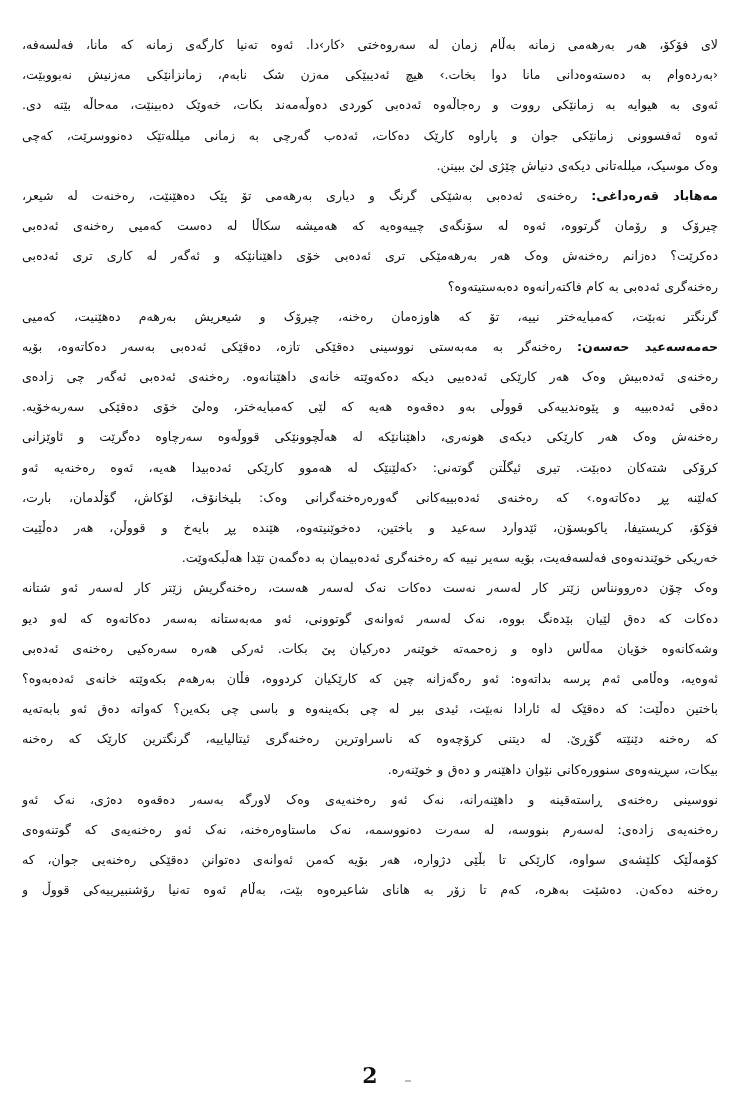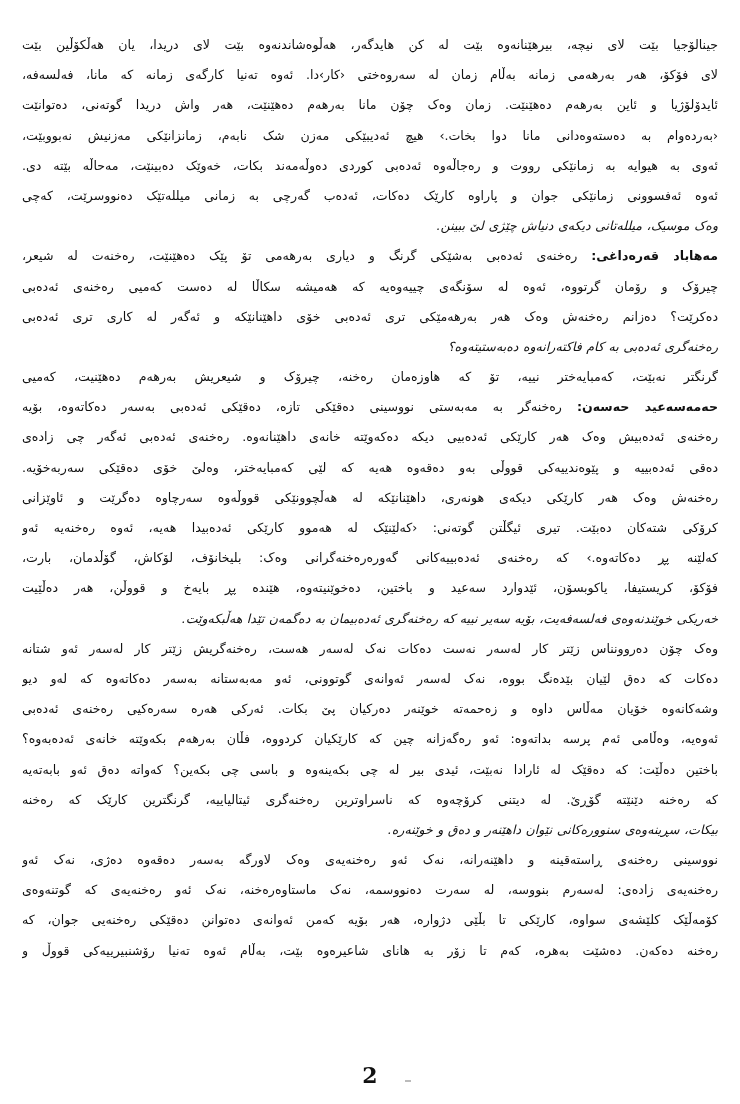--- a/index.html
+++ b/index.html
@@ -30,21 +30,20 @@
     .line {
       display: block;
       white-space: nowrap;
       text-align: justify;
       text-align-last: justify;
       height: 30.2px;
       overflow: hidden;
     }
     .line.last {
       text-align-last: right;
-      font-style: italic;
     }
     .speaker {
       font-weight: bold;
     }
     .page-number {
       position: absolute;
       top: 1062px;
       left: 0;
       width: 740px;
       text-align: center;
@@ -61,23 +60,21 @@
       height: 2px;
       background: #bbbbbb;
     }
   </style>
 </head>
 <body>
 
 <div class="page">
 
   <div>
-    <span class="line">جینالۆجیا بێت لای  نیچە، بیرهێنانەوە بێت لە کن  هایدگەر، هەڵوەشاندنەوە بێت لای دریدا، یان هەڵکۆڵین بێت</span>
     <span class="line">لای  فۆکۆ، هەر بەرهەمی زمانە بەڵام زمان لە سەروەختی ‹کار›دا. ئەوە تەنیا کارگەی زمانە کە مانا، فەلسەفە،</span>
-    <span class="line">ئایدۆلۆژیا و ئاین بەرهەم دەهێنێت. زمان وەک چۆن مانا بەرهەم دەهێنێت، هەر واش  دریدا گوتەنی، دەتوانێت</span>
     <span class="line">‹بەردەوام بە دەستەوەدانی مانا دوا بخات.› هیچ ئەدیبێکی مەزن شک نابەم، زمانزانێکی مەزنیش نەبووبێت،</span>
     <span class="line">ئەوی بە هیوایە بە زمانێکی رووت و رەجاڵەوە ئەدەبی کوردی دەوڵەمەند بکات، خەوێک دەبینێت، مەحاڵە بێتە دی.</span>
     <span class="line">ئەوە ئەفسوونی زمانێکی جوان و پاراوە کارێک دەکات، ئەدەب گەرچی بە زمانی میللەتێک دەنووسرێت، کەچی</span>
     <span class="line last">وەک موسیک، میللەتانی دیکەی دنیاش چێژی لێ ببینن.</span>
   </div>
 
   <div>
     <span class="line"><span class="speaker">مەهاباد قەرەداغی:</span><span> رەخنەی ئەدەبی بەشێکی گرنگ و دیاری بەرهەمی تۆ پێک دەهێنێت، رەخنەت لە شیعر،</span></span>
     <span class="line">چیرۆک و رۆمان گرتووە، ئەوە لە سۆنگەی چییەوەیە کە هەمیشە سکاڵا لە دەست کەمیی رەخنەی ئەدەبی</span>
     <span class="line">دەکرێت؟ دەزانم رەخنەش وەک هەر بەرهەمێکی تری ئەدەبی خۆی داهێنانێکە و ئەگەر لە کاری تری ئەدەبی</span>

